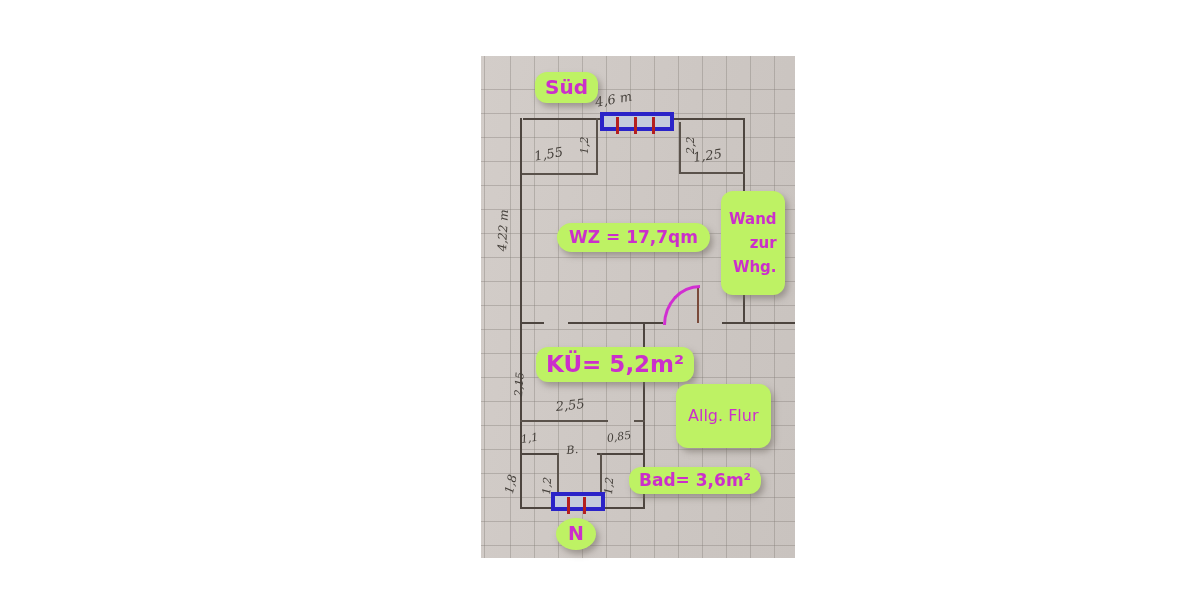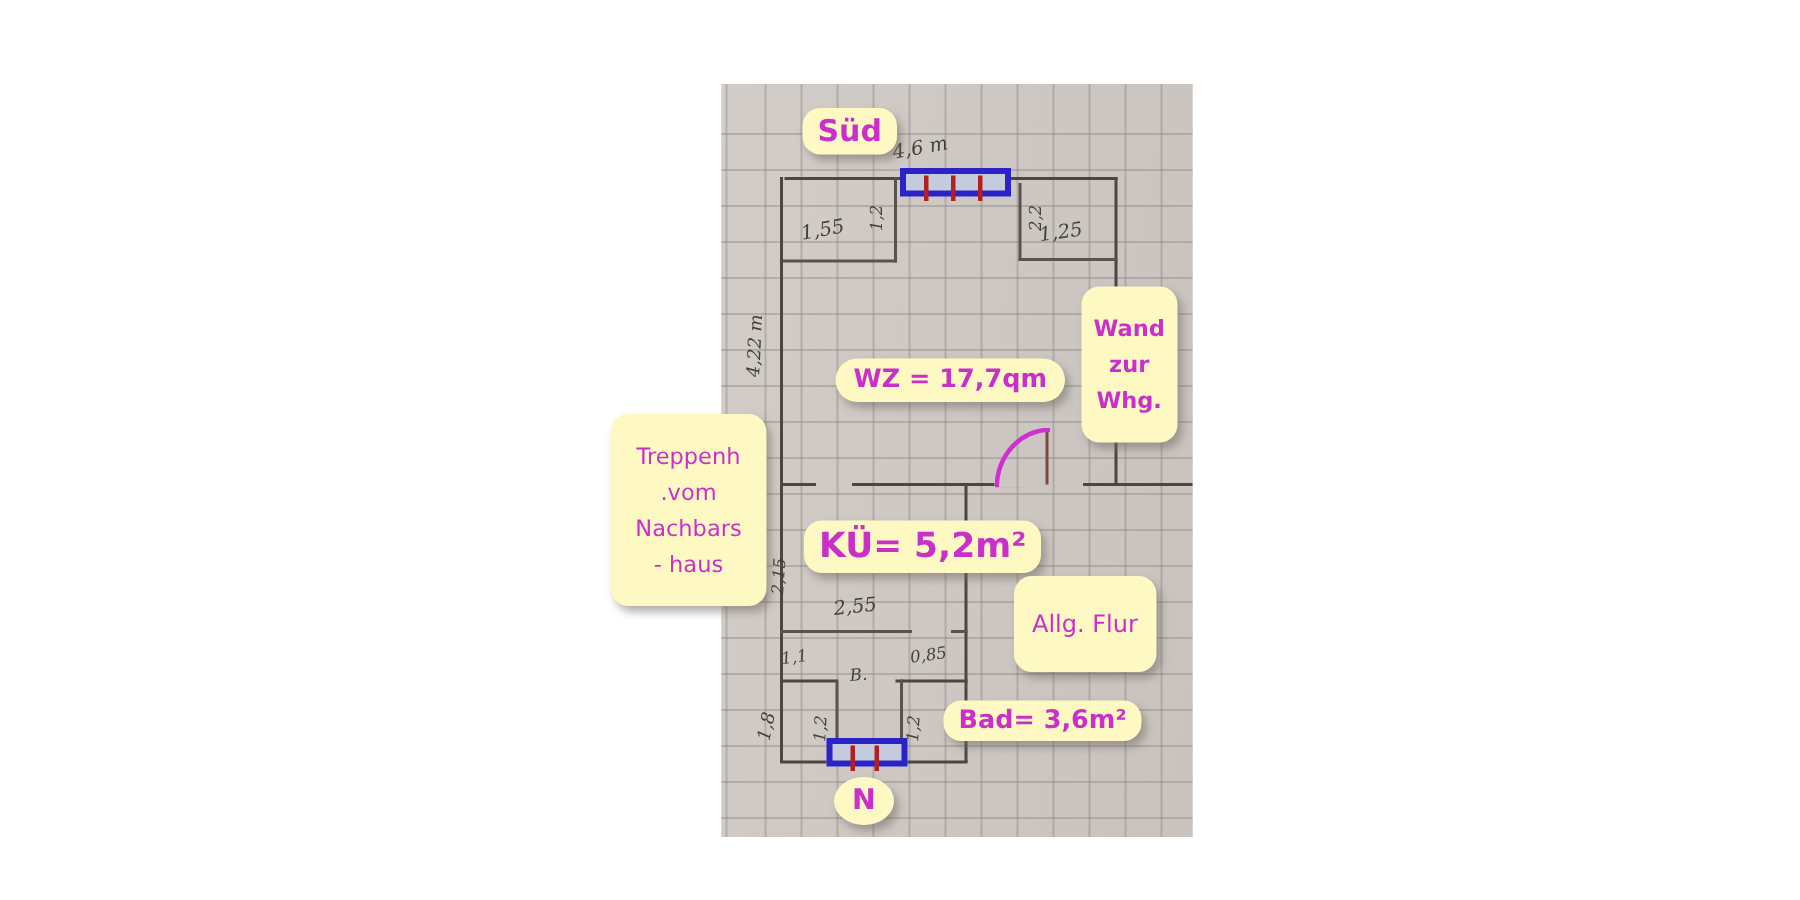--- a/index.html
+++ b/index.html
@@ -17,22 +17,22 @@
   
   .wall{position:absolute;background:#4d453f;}
   .wall.thin{background:#5a524b;}
   .door-leaf{position:absolute;width:2px;background:#7a4a3a;}
   .door-arc{position:absolute;width:34px;height:37px;border:3px solid #d12ed1;
             border-right:none;border-bottom:none;border-top-left-radius:100% 100%;}
   
   .window{position:absolute;border:4px solid #2a23c8;background:#c3cbdc;overflow:visible;}
   .tick{position:absolute;width:3px;background:#b51f1f;}
   
-  .badge{position:absolute;background:#fef9c3;color:#cb2fcb;font-weight:bold;
-         border-radius:12px;padding:3px 10px;text-align:center;
+  .badge{position:absolute;background:#bef264;color:#cb2fcb;font-weight:bold;
+         border-radius:12px;padding:3px 10px;text-align:right;
          box-shadow:3px 4px 6px rgba(115,108,100,.55);line-height:1.25;}
   .badge.multi{line-height:1.6;padding:16px 8px;}
   .badge.normal{font-weight:normal;}
   .badge div{white-space:nowrap;}
   
   .dim{position:absolute;color:#45403b;font-family:"DejaVu Serif",serif;
        font-style:italic;font-size:13px;white-space:nowrap;transform-origin:0 0;}
 </style>
 </head>
 <body>
@@ -92,34 +92,28 @@
   <div class="dim" style="left:555px;top:399px;transform:rotate(-6deg);">2,55</div>
   <div class="dim" style="left:520px;top:433px;transform:rotate(-8deg);font-size:11px;">1,1</div>
   <div class="dim" style="left:566px;top:444px;transform:rotate(-5deg);font-size:11px;">B.</div>
   <div class="dim" style="left:606px;top:432px;transform:rotate(-8deg);font-size:11px;">0,85</div>
   <div class="dim" style="left:502px;top:492px;transform:rotate(-78deg);font-size:12px;">1,8</div>
   <div class="dim" style="left:540px;top:494px;transform:rotate(-86deg);font-size:11px;">1,2</div>
   <div class="dim" style="left:602px;top:494px;transform:rotate(-86deg);font-size:11px;">1,2</div>
 
   <div class="badge" style="left:535px;top:72px;font-size:20px;">Süd</div>
 
-  <div class="badge" style="left:557px;top:239px;font-size:17px;padding:4px 12px;border-radius:15px;">WZ = 17,7qm</div>
+  <div class="badge" style="left:557px;top:223px;font-size:17px;padding:4px 12px;border-radius:15px;">WZ = 17,7qm</div>
 
   <div class="badge multi" style="left:721px;top:191px;font-size:15px;">
     <div>Wand</div>
     <div>zur</div>
     <div>Whg.</div>
   </div>
 
-  <div class="badge multi normal" style="left:407px;top:276px;font-size:15px;width:88px;">
-    <div>Treppenh</div>
-    <div>.vom</div>
-    <div>Nachbars</div>
-    <div>- haus</div>
-  </div>
 
   <div class="badge" style="left:536px;top:347px;font-size:23px;">KÜ= 5,2m²</div>
 
   <div class="badge normal" style="left:676px;top:384px;font-size:16px;padding:22px 12px;">Allg. Flur</div>
 
   <div class="badge" style="left:629px;top:467px;font-size:17px;">Bad= 3,6m²</div>
 
   <div class="badge" style="left:556px;top:518px;font-size:19px;border-radius:50%;padding:4px 12px;">N</div>
 
 </div>

